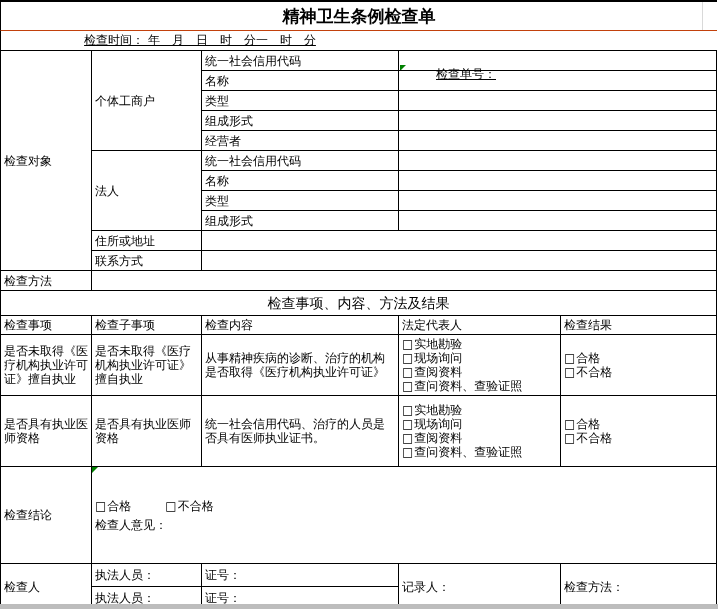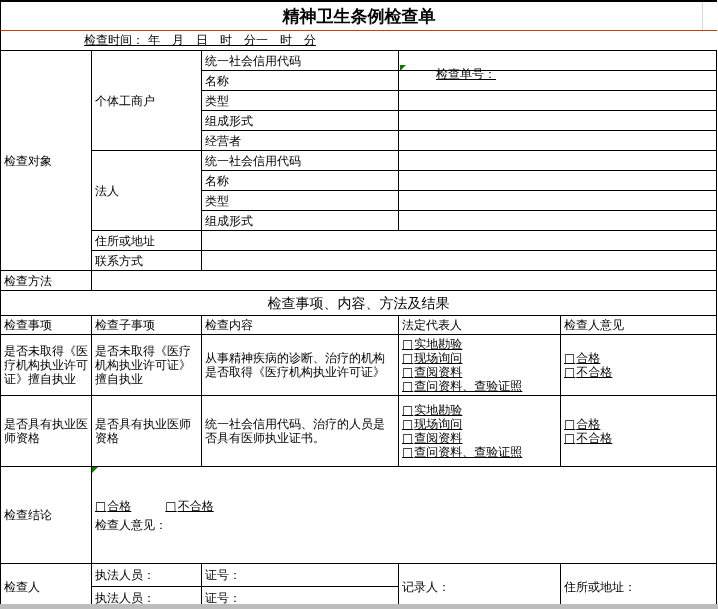--- a/index.html
+++ b/index.html
@@ -40,21 +40,21 @@
   tr.h19 td{height:17px;}
   tr.h24 td{height:22px;}
   tr.h18 td{height:16px;}
   tr.h60 td{height:58px;margin-left:27px;}
   tr.h70 td{height:68px;}
   tr.h96 td{height:94px;}
   tr.h22 td{height:20px;}
   td.sect{text-align:center;font-size:14px;padding:2px 0;}
   td.top{vertical-align:top;}
   td.rel{position:relative;}
-  .opt{white-space:nowrap;text-decoration:underline;}
+  .opt{white-space:nowrap;}
   .opt .cb{margin-right:1px;}
   .opt-gap{display:inline-block;width:34px;}
   .opinion-line{margin-top:5px;}
 
   
   .cmt{
     position:absolute;top:0;left:0;width:0;height:0;
     border-top:6px solid #008000;border-right:6px solid transparent;
   }
 
@@ -141,21 +141,21 @@
 
       <tr class="h24">
         <td colspan="5" class="sect">检查事项、内容、方法及结果</td>
       </tr>
 
       <tr class="h18">
         <td>检查事项</td>
         <td>检查子事项</td>
         <td>检查内容</td>
         <td>法定代表人</td>
-        <td>检查人意见</td>
+        <td>检查结果</td>
       </tr>
 
       <tr class="h60">
         <td class="top">是否未取得《医疗机构执业许可证》擅自执业</td>
         <td>是否未取得《医疗机构执业许可证》擅自执业</td>
         <td>从事精神疾病的诊断、治疗的机构是否取得《医疗机构执业许可证》</td>
         <td>
           <div class="opt"><span class="cb">□</span><span>实地勘验</span></div>
           <div class="opt"><span class="cb">□</span><span>现场询问</span></div>
           <div class="opt"><span class="cb">□</span><span>查阅资料</span></div>
@@ -192,21 +192,21 @@
           </div>
           <div class="opinion-line">检查人意见：</div>
         </td>
       </tr>
 
       <tr class="h22">
         <td rowspan="2">检查人</td>
         <td>执法人员：</td>
         <td>证号：</td>
         <td rowspan="2">记录人：</td>
-        <td rowspan="2">住所或地址：</td>
+        <td rowspan="2">检查方法：</td>
       </tr>
       <tr class="h22">
         <td>执法人员：</td>
         <td>证号：</td>
       </tr>
 
     </tbody>
   </table>
 
   <div class="canvas-strip"></div>

